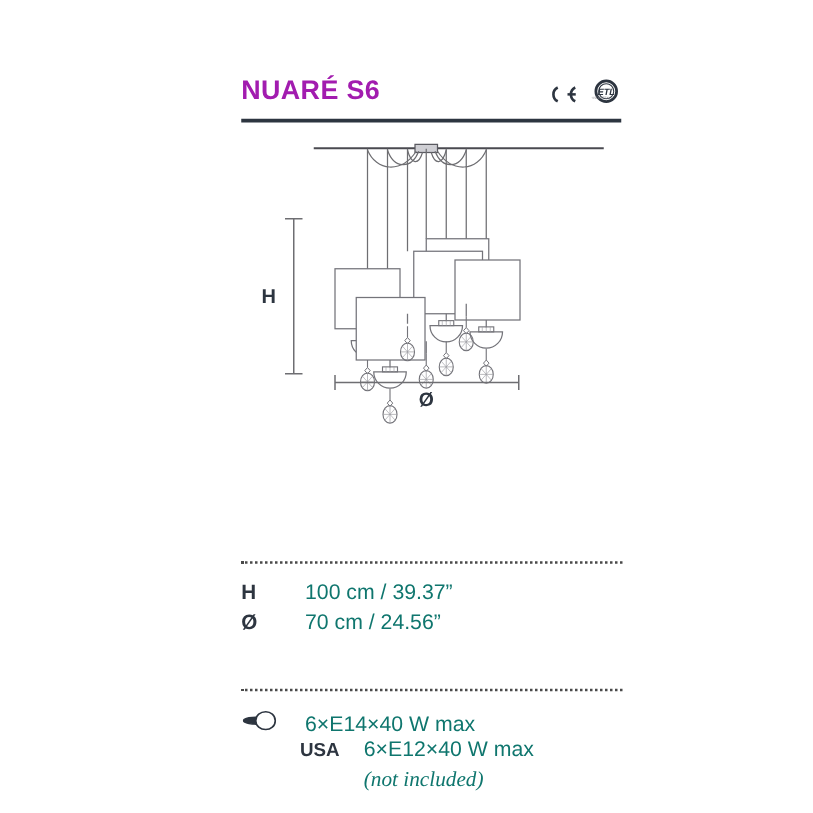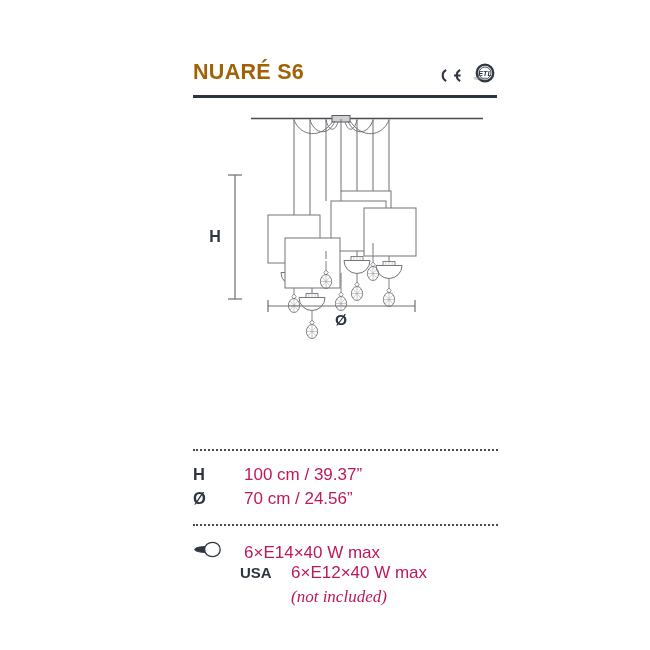--- a/index.html
+++ b/index.html
@@ -32,21 +32,21 @@
     height: 32px;
   }
   .product-title {
     position: absolute;
     left: 0;
     top: 0;
     margin: 0;
     font-size: 21.5px;
     font-weight: bold;
     letter-spacing: 0.3px;
-    color: #a16207;
+    color: #a21caf;
     white-space: nowrap;
   }
   .cert-marks {
     position: absolute;
     right: 0;
     top: 2px;
     display: flex;
     align-items: flex-end;
     gap: 9px;
   }
@@ -72,21 +72,21 @@
   }
   .drawing svg { display: block; }
 
   
   .spec-block {
     position: absolute;
     left: 193px;
     width: 305px;
   }
   .dim-block { top: 449px; }
-  .bulb-block { top: 524px; }
+  .bulb-block { top: 551px; }
 
   .divider {
     width: 100%;
     height: 0;
     border-top: 2px dotted #4a4a4a;
     margin: 0 0 11px 0;
   }
 
   .spec-row {
     display: flex;
@@ -100,21 +100,21 @@
     font-weight: bold;
     color: #2d3540;
     line-height: 24px;
   }
   .spec-label.small {
     font-size: 15px;
     margin-left: 47px;
   }
   .spec-value {
     font-size: 17px;
-    color: #be185d;
+    color: #0f766e;
     line-height: 24px;
     white-space: nowrap;
   }
   .spec-value.italic {
     font-style: italic;
     font-family: Liberation Serif, serif;
   }
   .bulb-icon-cell {
     width: 51px;
     flex: 0 0 51px;

